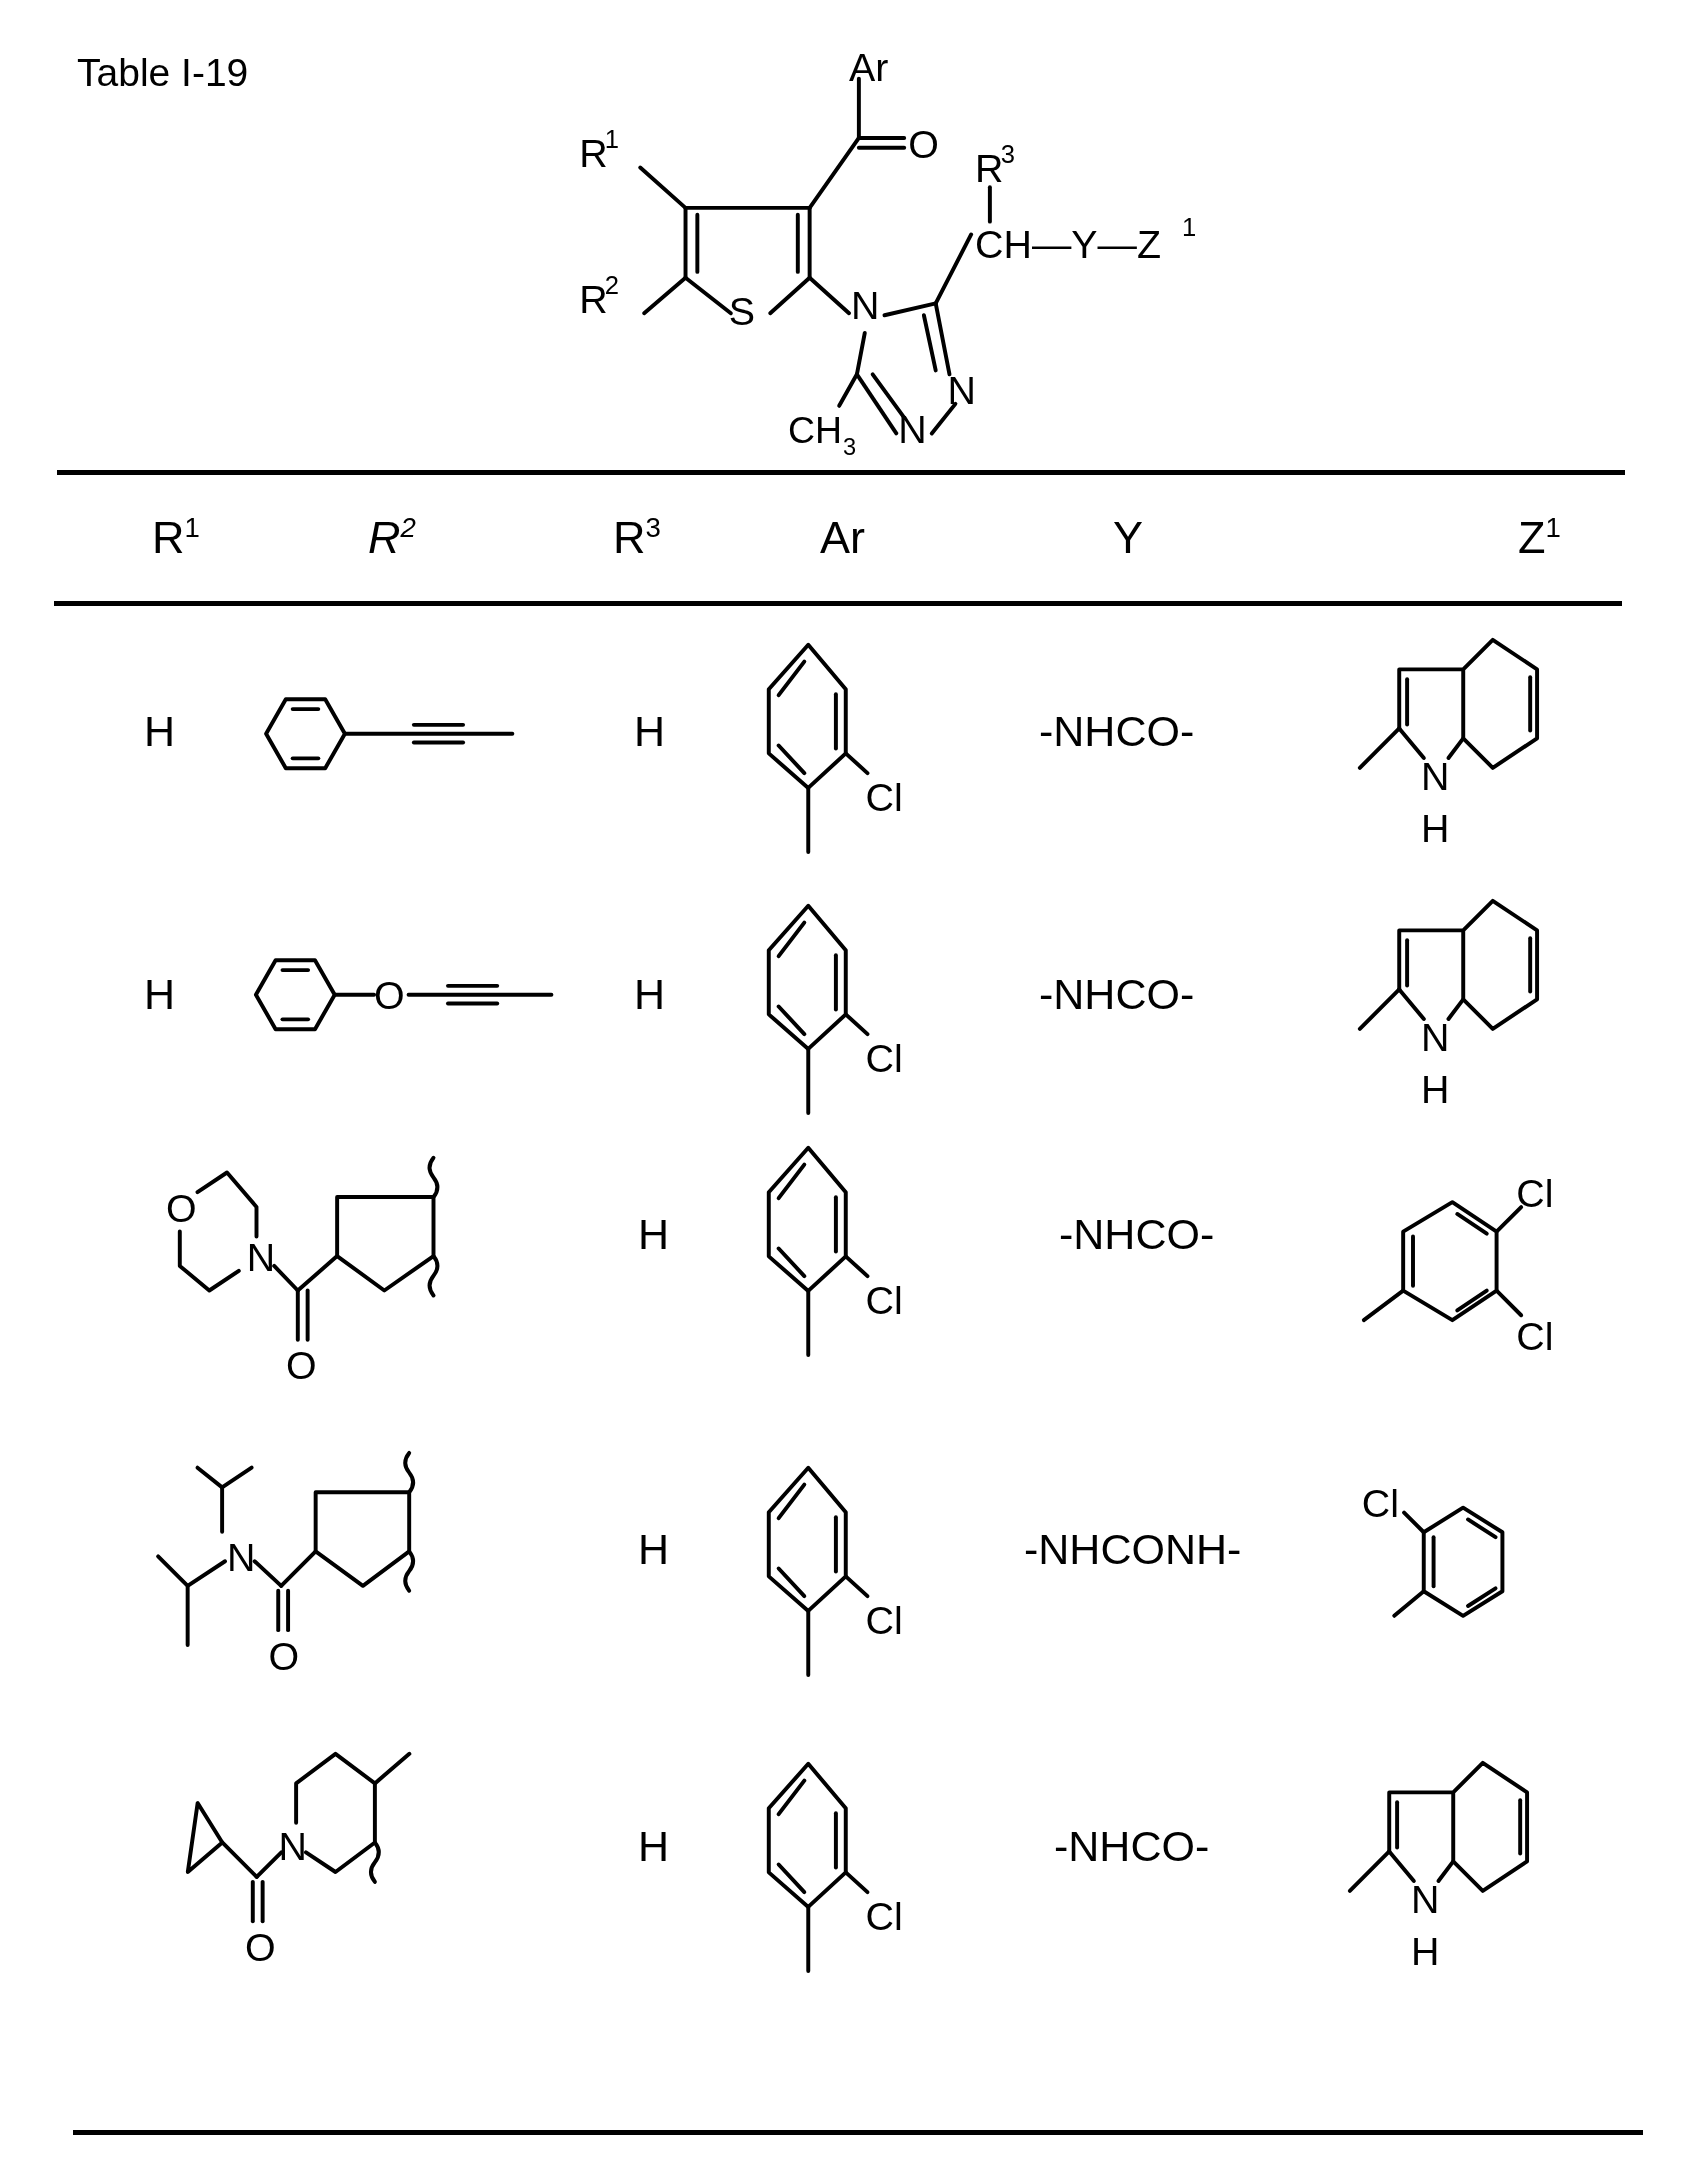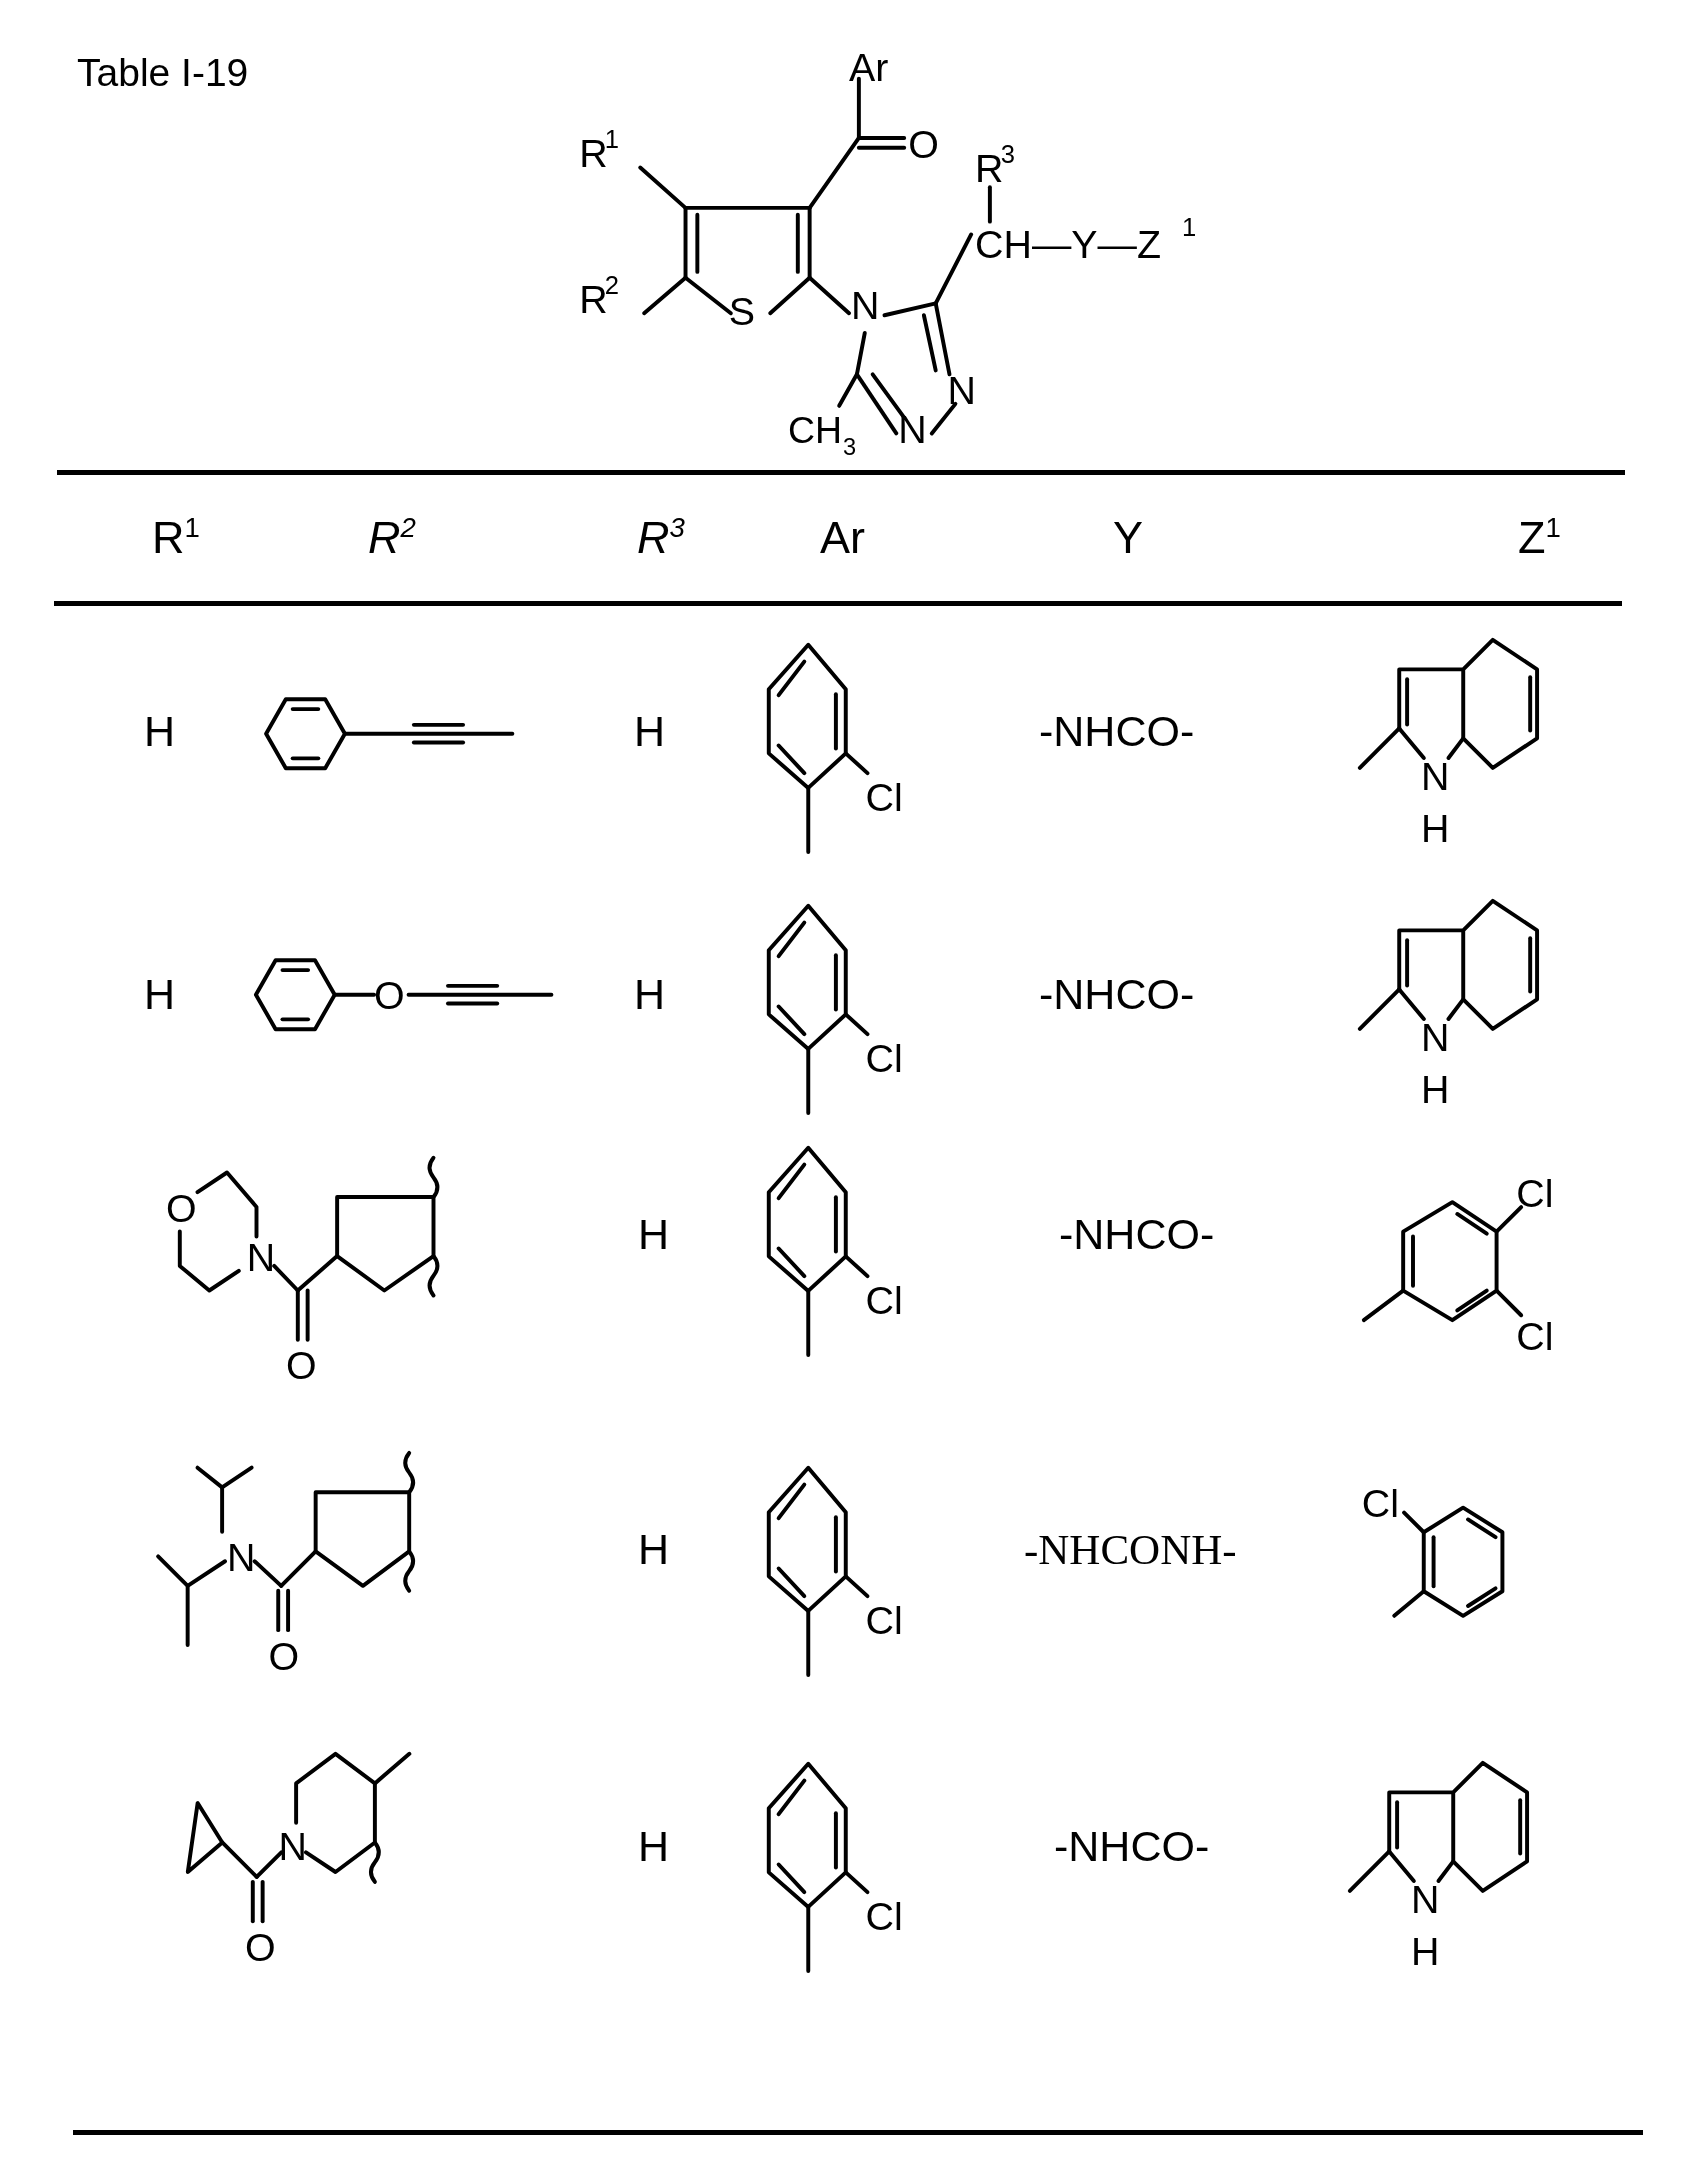--- a/index.html
+++ b/index.html
@@ -67,21 +67,21 @@
   <text x="990" y="262" font-size="40">CH—Y—Z</text>
   <text x="1200" y="240" font-size="26">1</text>
 </svg>
 
 <div class="rule" style="left:57px;top:470px;width:1568px;"></div>
 <div class="rule" style="left:54px;top:601px;width:1568px;"></div>
 <div class="rule" style="left:73px;top:2130px;width:1570px;"></div>
 
 <div class="abs hdr" style="left:152px;"><span>R</span><sup style="font-size:27.6px">1</sup></div>
 <div class="abs hdr" style="left:368px;font-style:italic;"><span>R</span><sup style="font-size:27.6px">2</sup></div>
-<div class="abs hdr" style="left:637px;font-style:italic;"><span>R</span><sup style="font-size:27.6px">3</sup></div>
+<div class="abs hdr" style="left:613px;"><span>R</span><sup style="font-size:27.6px">3</sup></div>
 <div class="abs hdr" style="left:820px;">Ar</div>
 <div class="abs hdr" style="left:1113px;">Y</div>
 <div class="abs hdr" style="left:1518px;"><span>Z</span><sup style="font-size:27.6px">1</sup></div>
 
 <div>
   <div class="abs cell" style="left:144px;top:707px;">H</div>
   <svg width="296" height="197" style="left:256px;top:650px;" viewBox="0 0 300 200">
     <polygon points="30,50 70,50 90,85 70,120 30,120 10,85"></polygon>
     <line x1="37" y1="60" x2="63" y2="60"></line>
       <line x1="37" y1="110" x2="63" y2="110"></line>
@@ -205,21 +205,21 @@
   <div class="abs cell" style="left:638px;top:1525px;">H</div>
   <svg width="158" height="227" style="left:749px;top:1453px;" viewBox="0 0 160 230">
     <polygon points="60,15 98,60 98,125 60,160 20,125 20,60"></polygon>
     <line x1="88" y1="65" x2="88" y2="120"></line>
       <line x1="30" y1="117" x2="56" y2="145"></line>
       <line x1="30" y1="66" x2="56" y2="32"></line>
     <line x1="60" y1="160" x2="60" y2="225"></line>
     <line x1="98" y1="125" x2="120" y2="145"></line>
     <text x="118" y="183" font-size="40">Cl</text>
   </svg>
-  <div class="abs cell" style="left:1024px;top:1525px;font-family:Liberation Serif, serif;">-NHCONH-</div>
+  <div class="abs cell" style="left:1024px;top:1525px;">-NHCONH-</div>
   <svg width="236" height="217" style="left:1350px;top:1468px;" viewBox="0 0 240 220">
     <text x="12" y="50" font-size="40">Cl</text>
     <line x1="55" y1="45" x2="75" y2="65"></line>
     <polygon points="75,65 115,40 155,65 155,125 115,150 75,125"></polygon>
     <line x1="85" y1="70" x2="85" y2="120"></line>
       <line x1="120" y1="52" x2="148" y2="70"></line>
       <line x1="120" y1="140" x2="148" y2="122"></line>
     <line x1="75" y1="125" x2="45" y2="150"></line>
   </svg>
 </div>

